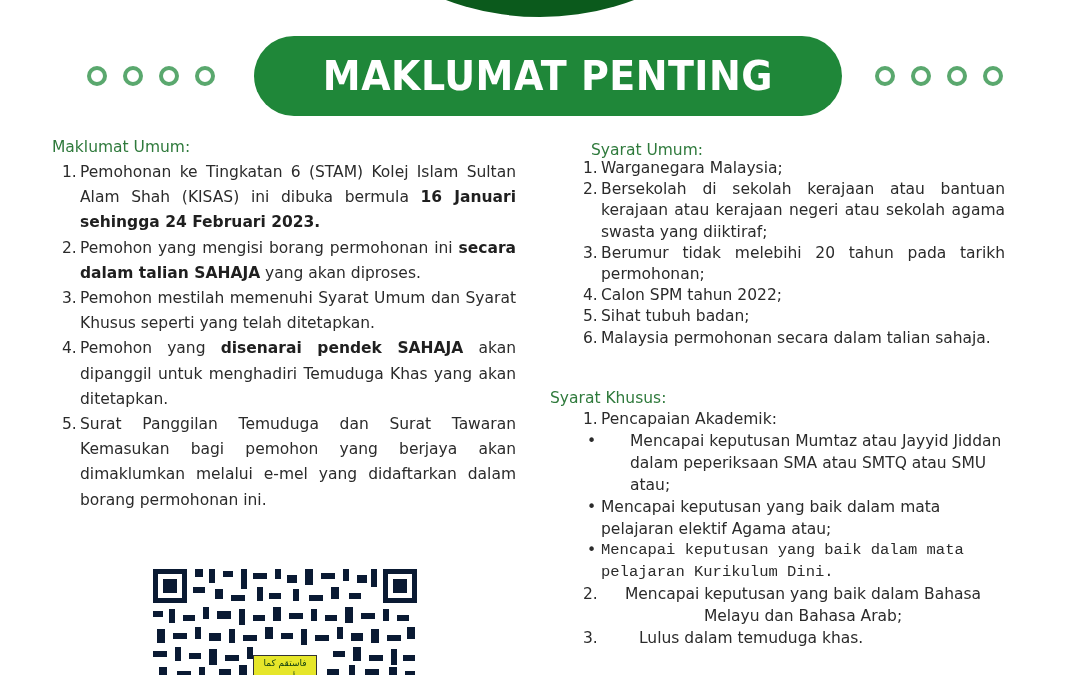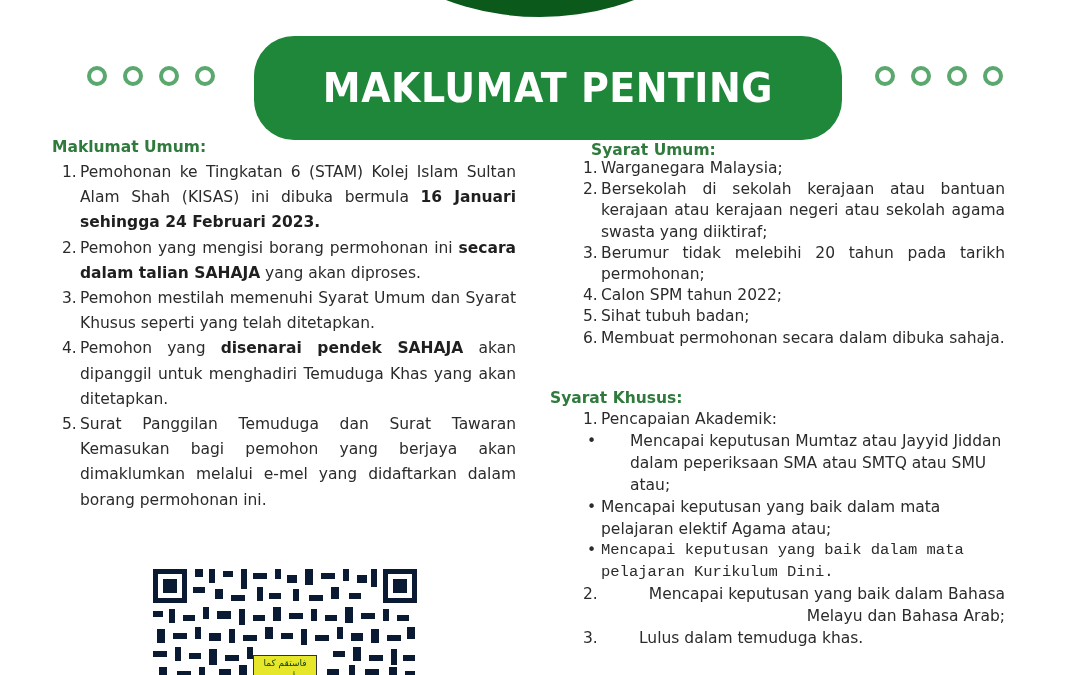--- a/index.html
+++ b/index.html
@@ -10,42 +10,42 @@
     color: #2b2b2b;
   }
   .top-arc {
     position: absolute; left: 345px; top: -120px;
     width: 390px; height: 137px;
     background: #0b5a1c;
     border-radius: 0 0 50% 50% / 0 0 100% 100%;
   }
   .title-pill {
     position: absolute; left: 254px; top: 36px;
-    width: 588px; height: 104px;
+    width: 588px; height: 80px;
     background: #1f8739;
     border-radius: 40px;
     display: flex; align-items: center; justify-content: center;
   }
   .title-text {
     color: #ffffff; font-weight: bold;
     font-family: "DejaVu Sans", sans-serif;
     font-size: 40px; letter-spacing: 0.5px;
     transform: scaleX(0.95);
   }
   .dots { position: absolute; top: 66px; display: flex; gap: 16px; }
   .dots.left { left: 87px; }
   .dots.right { left: 875px; }
   .dot {
     width: 14px; height: 14px; border-radius: 50%;
     border: 4px solid #5aa86e; box-sizing: content-box;
     width: 12px; height: 12px;
   }
   .section-heading {
     position: absolute; color: #2f7a3c;
-    font-size: 15.5px; line-height: 20px; font-weight: bold;
+    font-size: 15.5px; line-height: 20px;
   }
   .col { position: absolute; font-size: 15.5px; line-height: 25.2px; }
   .col-left { left: 62px; top: 160px; width: 454px; }
   .col-right { left: 583px; top: 158px; width: 422px; line-height: 21.2px; }
   .item { display: flex; text-align: justify; }
   .num { flex: 0 0 18px; }
   .item-text { flex: 1; }
   b { font-weight: bold; color: #1f1f1f; }
   .bullet { display: flex; }
   .bullet .mark { flex: 0 0 18px; text-align: left; padding-left: 4px; box-sizing: border-box; }
@@ -128,21 +128,21 @@
   <div class="item">
     <span class="num">4.</span>
     <span class="item-text">Calon SPM tahun 2022;</span>
   </div>
   <div class="item">
     <span class="num">5.</span>
     <span class="item-text">Sihat tubuh badan;</span>
   </div>
   <div class="item">
     <span class="num">6.</span>
-    <span class="item-text">Membuat permohonan secara dalam dibuka sahaja.</span>
+    <span class="item-text">Malaysia permohonan secara dalam talian sahaja.</span>
   </div>
 </div>
 
 <div class="section-heading" style="left:550px; top:388px;">Syarat Khusus:</div>
 
 <div class="col col-right" style="top:409px; line-height:21.9px;">
   <div class="item">
     <span class="num">1.</span>
     <span class="item-text">Pencapaian Akademik:</span>
   </div>
@@ -153,21 +153,21 @@
   <div class="bullet">
     <span class="mark">•</span>
     <span class="item-text" style="text-align:left; padding-right:40px;">Mencapai keputusan yang baik dalam mata pelajaran elektif Agama atau;</span>
   </div>
   <div class="bullet">
     <span class="mark">•</span>
     <span class="item-text" style="text-align:left; padding-right:40px;font-family:Liberation Mono, monospace;">Mencapai keputusan yang baik dalam mata pelajaran Kurikulum Dini.</span>
   </div>
   <div class="item">
     <span class="num">2.</span>
-    <span class="item-text" style="text-align:right;">Mencapai keputusan yang baik dalam Bahasa Melayu dan Bahasa Arab;</span>
+    <span class="item-text" style="text-align:center;">Mencapai keputusan yang baik dalam Bahasa Melayu dan Bahasa Arab;</span>
   </div>
   <div class="item">
     <span class="num">3.</span>
     <span class="item-text" style="text-align:left;margin-left:38px;">Lulus dalam temuduga khas.</span>
   </div>
 </div>
 
 <div class="qr">
   <svg width="264" height="110" viewBox="0 0 264 110">
     <rect x="0" y="0" width="264" height="110" fill="#fff"></rect>

